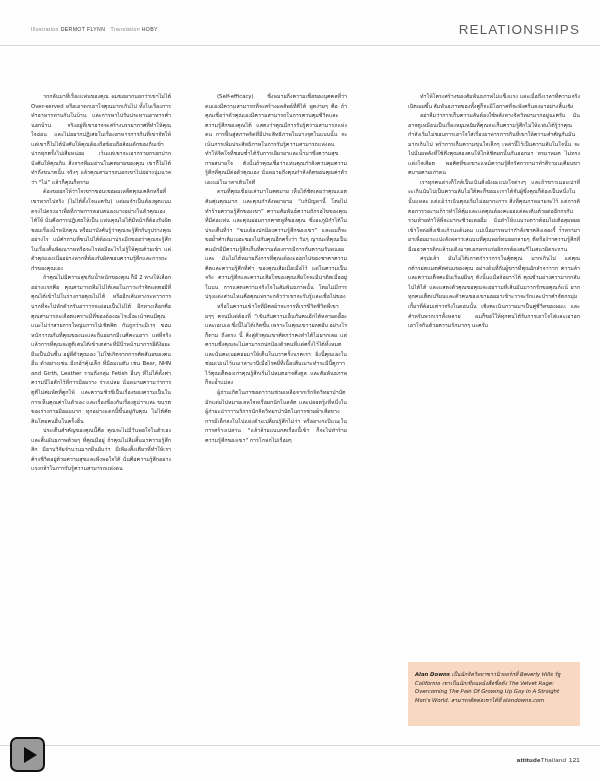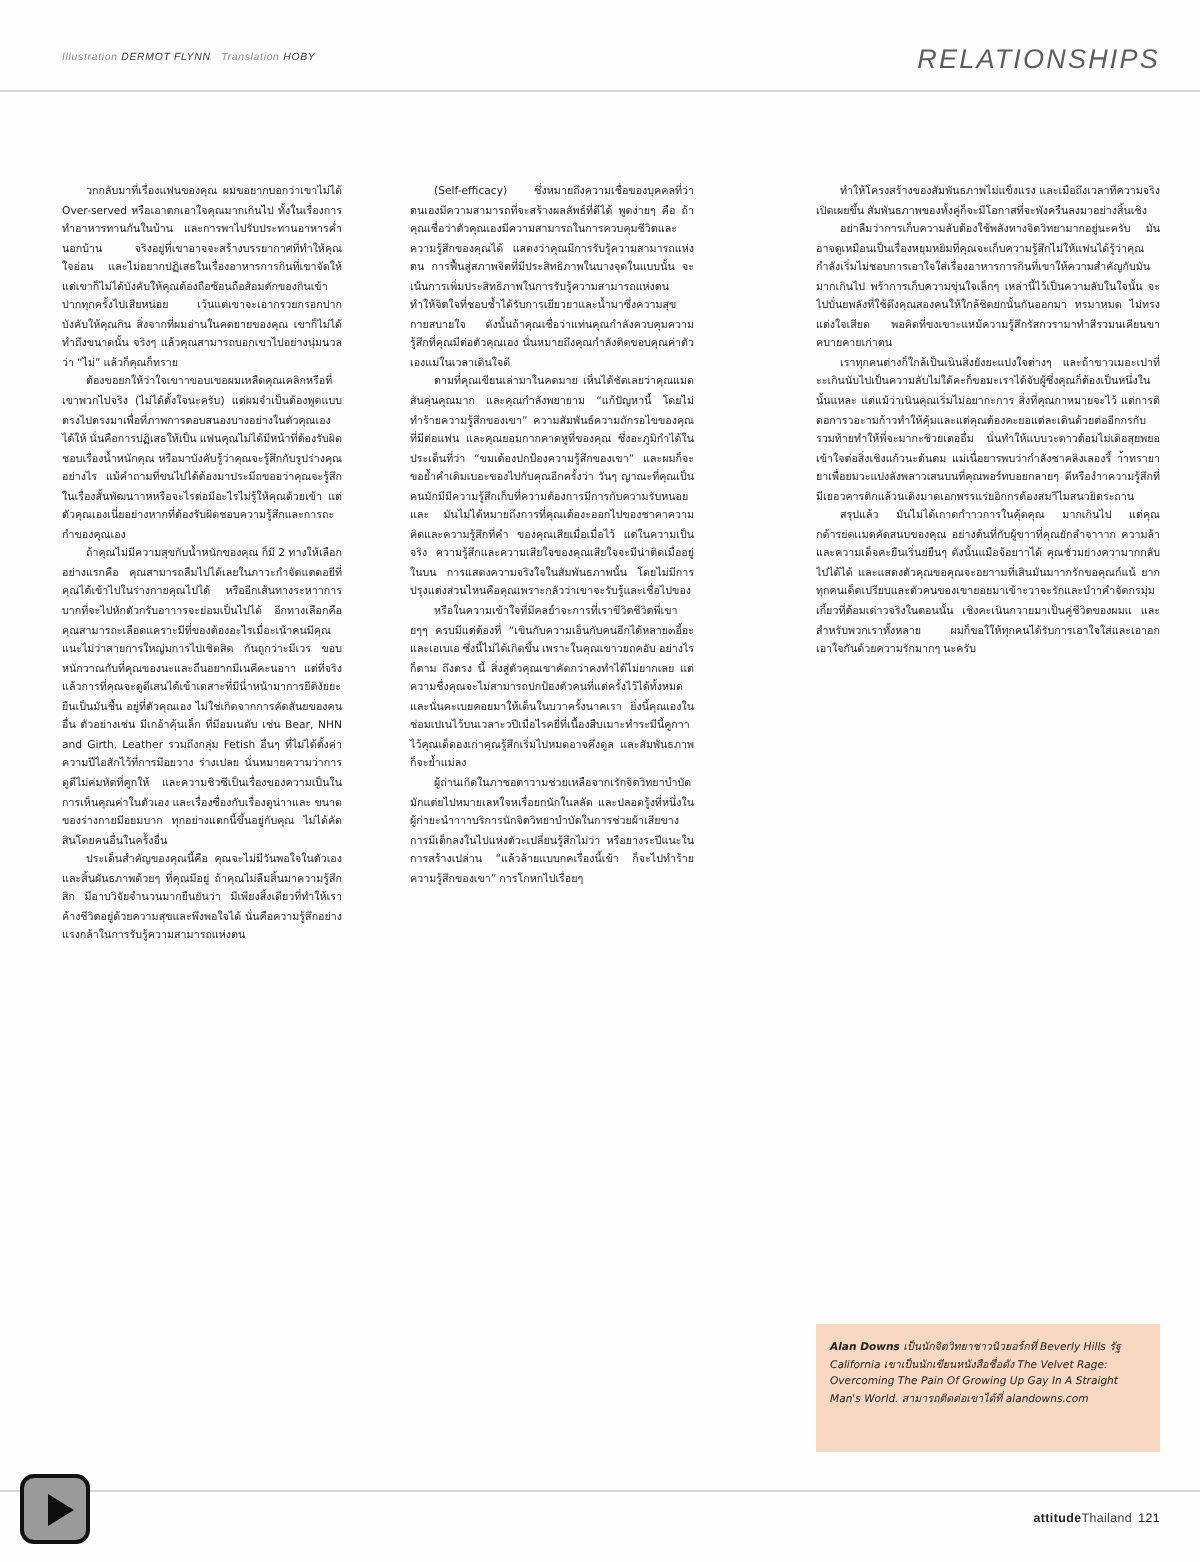--- a/index.html
+++ b/index.html
@@ -24,21 +24,20 @@
     background: #fefefe;
   }
 
   
   .header {
     position: absolute;
     left: 0;
     top: 22px;
     width: 600px;
     height: 24px;
-    font-style: italic;
   }
   .credit-line {
     position: absolute;
     left: 31px;
     top: 4px;
     font-size: 5.2px;
     letter-spacing: 0.35px;
     color: #4a4a4a;
     white-space: nowrap;
     font-family: "Liberation Sans", sans-serif;

